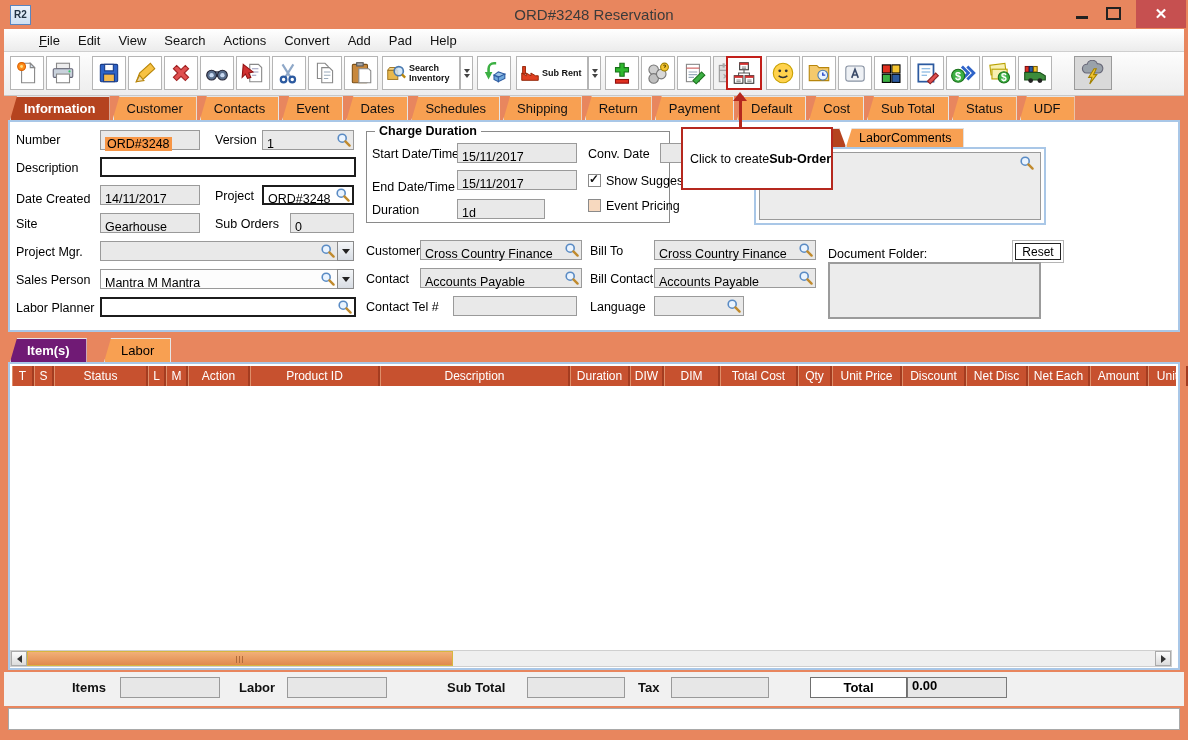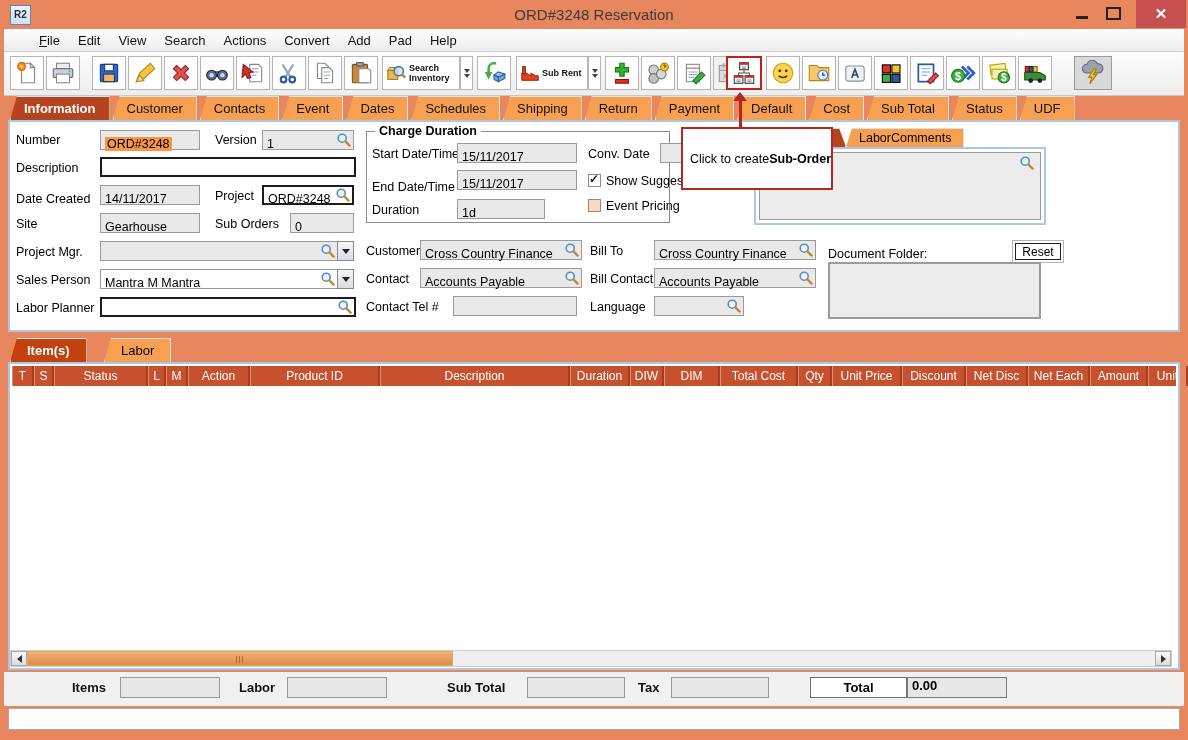--- a/index.html
+++ b/index.html
@@ -44,21 +44,21 @@
   .groupbox{position:absolute;border:1px solid #8a8a8a;}
   .legend{position:absolute;top:-8px;left:8px;background:#fff;padding:0 4px;font-size:12.5px;font-weight:bold;}
   .cb{position:absolute;width:13px;height:13px;border:1px solid #8a8a8a;background:#fff;box-sizing:border-box;}
   .cb.checked::after{content:"✓";position:absolute;left:0px;top:-3px;font-size:12px;font-weight:bold;color:#111;}
   .cb.tinted{background:#F7D9BF;}
   
   .minitab{position:absolute;height:19px;line-height:19px;background:#F8A052;font-size:12.5px;padding:0 12px;border:1px solid #e0e0e0;border-bottom:none;box-sizing:border-box;clip-path:polygon(6px 0,calc(100% - 0px) 0,100% 100%,0 100%);}
   .minitab.dark{background:#B5431F;clip-path:polygon(0 0,calc(100% - 7px) 0,100% 100%,0 100%);}
   
   .dtab{position:absolute;height:24px;line-height:24px;font-size:13px;padding:0 16px;background:#F8A052;border:1px solid #e6e6e6;border-bottom:none;box-sizing:border-box;clip-path:polygon(7px 0,100% 0,100% 100%,0 100%);}
-  .dtab.sel{background:#c2410c;color:#fff;font-weight:bold;}
+  .dtab.sel{background:#701a75;color:#fff;font-weight:bold;}
   .theadrow{position:absolute;left:2px;top:2px;right:2px;height:20px;display:flex;background:#C7512F;}
   .th{height:20px;line-height:20px;color:#fff;font-size:12px;text-align:center;box-sizing:border-box;border-left:1px solid #de8e6a;border-right:2px solid #a43c20;overflow:hidden;white-space:nowrap;flex:0 0 auto;}
   .th.fill{flex:1 1 auto;}
   
   .hscroll{position:absolute;left:10px;top:650px;width:1162px;height:17px;background:#efefef;border:1px solid #cfcfcf;box-sizing:border-box;}
   .sbtn{position:absolute;top:0px;width:16px;height:15px;background:linear-gradient(#fbfbfb,#dcdcdc);border:1px solid #aaa;box-sizing:border-box;display:flex;align-items:center;justify-content:center;}
   .tri-l{width:0;height:0;border-top:4px solid transparent;border-bottom:4px solid transparent;border-right:5px solid #333;}
   .tri-r{width:0;height:0;border-top:4px solid transparent;border-bottom:4px solid transparent;border-left:5px solid #333;}
   .thumb{position:absolute;left:16px;top:0px;width:426px;height:15px;background:linear-gradient(#F2B077,#E08A4E);border:1px solid #D8B63E;box-sizing:border-box;}
   .grip{position:absolute;left:50%;top:4px;width:8px;height:7px;margin-left:-4px;background:repeating-linear-gradient(90deg,#b06a3a 0 1px,transparent 1px 3px);}

